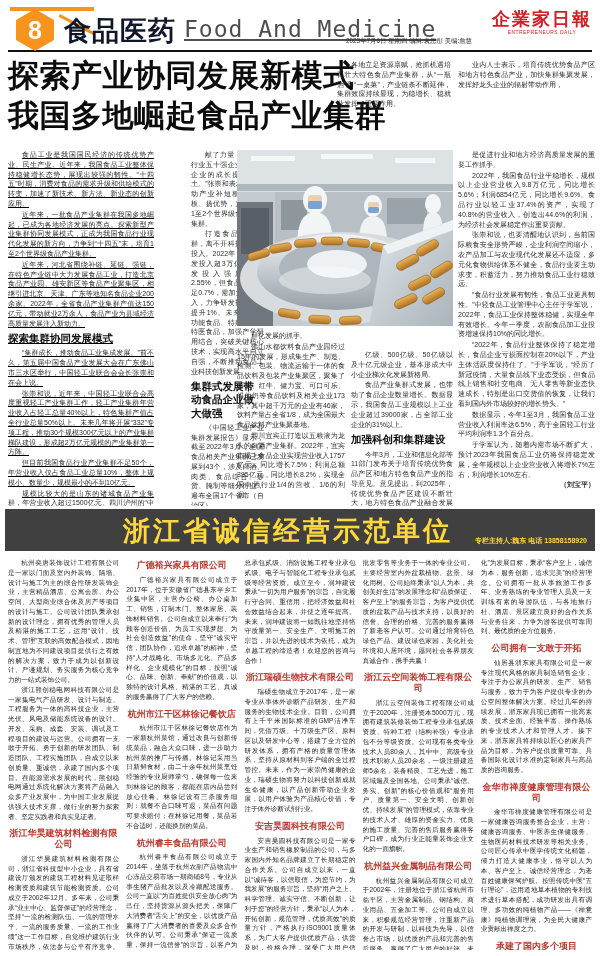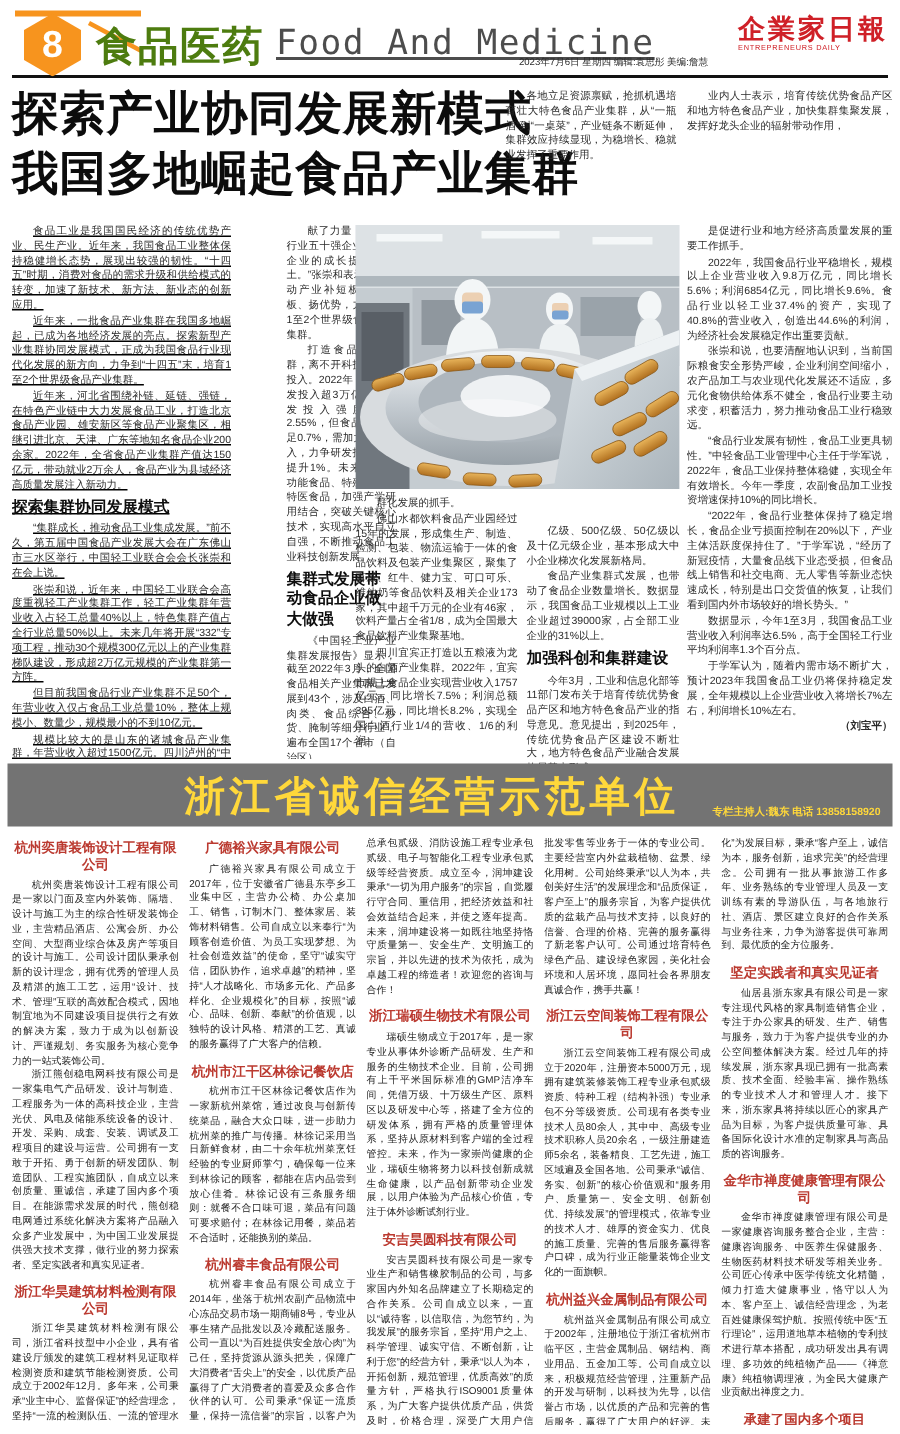--- a/index.html
+++ b/index.html
@@ -5,45 +5,45 @@
   html,body{margin:0;padding:0;background:#e9e9e9;font-family:"Liberation Sans",sans-serif;}
   .page{position:relative;width:600px;height:956px;background:#ffffff;margin:0 auto;overflow:hidden;}
   
   .header{position:absolute;left:8px;top:6px;width:584px;height:44px;border-bottom:2.5px solid #111;}
   .ribbon{position:absolute;left:2px;top:1px;width:84px;height:4px;background:#f7941e;}
   .ribbon2{position:absolute;left:52px;top:8px;width:40px;height:3px;background:#f7941e;transform:rotate(28deg);transform-origin:left top;}
   .badge{position:absolute;left:8px;top:3px;width:38px;height:42px;background:#f7941e;
          clip-path:polygon(50% 0,100% 26%,100% 74%,50% 100%,0 74%,0 26%);
          display:flex;align-items:center;justify-content:center;}
   .badge span{color:#fff;font-size:25px;font-weight:900;line-height:1;}
-  .sec-cn{position:absolute;left:56px;top:7px;font-size:27px;font-weight:900;color:#4d7c0f;letter-spacing:1px;}
+  .sec-cn{position:absolute;left:56px;top:7px;font-size:27px;font-weight:900;color:#0f172a;letter-spacing:1px;}
   .sec-en{position:absolute;left:176px;top:10px;font-size:23px;color:#4d4d4d;font-family:"DejaVu Sans Mono",monospace;letter-spacing:1px;font-weight:400;text-decoration:underline;}
   .dateline{position:absolute;right:120px;bottom:4px;font-size:6.4px;color:#2a2a2a;white-space:nowrap;}
-  .masthead{position:absolute;right:0;top:4px;text-align:left;}
+  .masthead{position:absolute;right:0;top:4px;text-align:center;}
   .masthead .cn{font-size:18px;font-weight:900;color:#cf2027;letter-spacing:2px;line-height:1;}
   .masthead .en{font-size:4.9px;color:#cf2027;letter-spacing:.5px;margin-top:2px;}
   
   .headline{position:absolute;left:8px;top:56px;width:330px;}
   .headline div{font-size:31px;font-weight:900;color:#0c0c0c;line-height:40px;letter-spacing:.5px;white-space:nowrap;}
   
   .acol{position:absolute;overflow:hidden;}
   #colA{left:337px;top:60px;width:114px;height:86px;}
   #colB{left:458px;top:60px;width:137px;height:86px;}
   #col1{left:8px;top:150px;width:146px;height:356px;text-decoration:underline;}
   #col2{left:160px;top:150px;width:73px;height:356px;margin-left:31px;}
   #colC{left:237px;top:331px;width:108px;height:175px;}
   #colD{left:351px;top:350px;width:102px;height:175px;}
   #col4{left:458px;top:150px;width:137px;height:356px;}
   .art-p{font-size:7px;line-height:1.4;text-align:justify;text-indent:2em;margin:0 0 1px;color:#2b2b2b;}
   .art-p.sig{text-align:right;text-indent:0;font-weight:700;}
   .art-h{font-size:10.5px;font-weight:900;color:#0e0e0e;margin:4px 0 3px;line-height:1.25;}
   
   .photo{position:absolute;left:237px;top:150px;width:216px;height:176px;}
   
-  .banner{position:absolute;left:5px;top:509px;width:590px;height:42px;background:#737373;}
+  .banner{position:absolute;left:5px;top:509px;width:590px;height:42px;background:#404040;}
   .banner-title{position:absolute;left:118px;top:4px;font-size:27px;font-weight:900;color:#ffd83a;letter-spacing:3px;white-space:nowrap;}
   .banner-contact{position:absolute;right:8px;bottom:5px;font-size:7px;font-weight:700;color:#ffd83a;white-space:nowrap;}
   
   .companies{position:absolute;left:8px;top:558px;width:584px;height:392px;display:flex;gap:7px;overflow:hidden;}
   .company-col{flex:1 1 0;overflow:hidden;}
   .company-name{font-size:9px;font-weight:900;color:#bb3a30;text-align:center;margin:7px 0 4px;line-height:1.2;}
   .company-col .company-name:first-child{margin-top:2px;}
   .company-text{font-size:6.6px;line-height:1.48;text-align:justify;text-indent:2em;color:#242424;margin:0;}
   .company-text.cont{text-indent:0;}
 </style>
@@ -187,21 +187,20 @@
     </g>
   </svg>
 
   <div class="banner">
     <div class="banner-title">浙江省诚信经营示范单位</div>
     <div class="banner-contact">专栏主持人:魏东  电话 13858158920</div>
   </div>
 
   <div class="companies" id="companies">
       <div class="company-col">
-        <h4 class="company-name">杭州奕唐装饰设计工程有限公司</h4>
         <p class="company-text">杭州奕唐装饰设计工程有限公司是一家以门面及室内外装饰、隔墙、设计与施工为主的综合性研发装饰企业，主营精品酒店、公寓会所、办公空间、大型商业综合体及房产等项目的设计与施工。公司设计团队秉承创新的设计理念，拥有优秀的管理人员及精湛的施工工艺，运用“设计、技术、管理”互联的高效配合模式，因地制宜地为不同建设项目提供行之有效的解决方案，致力于成为以创新设计、严谨规划、务实服务为核心竞争力的一站式装饰公司。</p>
         <p class="company-text">浙江熊创稳电网科技有限公司是一家集电气产品研发、设计与制造、工程服务为一体的高科技企业，主营光伏、风电及储能系统设备的设计、开发、采购、成套、安装、调试及工程项目的建设与运营。公司拥有一支敢于开拓、勇于创新的研发团队、制造团队、工程实施团队，自成立以来创质量、重诚信，承建了国内多个项目。在能源需求发展的时代，熊创稳电网通过系统化解决方案将产品融入众多产业发展中，为中国工业发展提供强大技术支撑，做行业的努力探索者、坚定实践者和真实见证者。</p>
         <h4 class="company-name">浙江华昊建筑材料检测有限公司</h4>
         <p class="company-text">浙江华昊建筑材料检测有限公司，浙江省科技型中小企业，具有省建设厅颁发的建筑工程材料见证取样检测资质和建筑节能检测资质。公司成立于2002年12月。多年来，公司秉承“业主中心、监督保证”的经营理念，坚持“一流的检测队伍、一流的管理水平、一流的服务质量、一流的工作业绩”这一工作目标，自觉维护建筑行业市场秩序，依法参与公平有序竞争。目前，已为多项重点工程项目送检的材料产品进行科学、公正、诚信、准确的见证取样检测，报告一次性准确率达99%以上。</p>
       </div>
       <div class="company-col">
         <h4 class="company-name">广德裕兴家具有限公司</h4>
         <p class="company-text">广德裕兴家具有限公司成立于2017年，位于安徽省广德县东亭乡工业集中区，主营办公椅、办公桌加工、销售，订制木门、整体家居、装饰材料销售。公司自成立以来奉行“为顾客创造价值、为员工实现梦想、为社会创造效益”的使命，坚守“诚实守信，团队协作，追求卓越”的精神，坚持“人才战略化、市场多元化、产品多样化、企业规模化”的目标，按照“诚心、品味、创新、奉献”的价值观，以独特的设计风格、精湛的工艺、真诚的服务赢得了广大客户的信赖。</p>
         <h4 class="company-name">杭州市江干区林徐记餐饮店</h4>
         <p class="company-text">杭州市江干区林徐记餐饮店作为一家新杭州菜馆，通过改良与创新传统菜品，融合大众口味，进一步助力杭州菜的推广与传播。林徐记采用当日新鲜食材，由二十余年杭州菜烹饪经验的专业厨师掌勺，确保每一位来到林徐记的顾客，都能在店内品尝到放心佳肴。林徐记设有三条服务细则：就餐不合口味可退，菜品有问题可要求赔付；在林徐记用餐，菜品若不合适时，还能换别的菜品。</p>
@@ -217,21 +216,21 @@
       </div>
       <div class="company-col">
         <p class="company-text cont">批发零售等业务于一体的专业公司。主要经营室内外盆栽植物、盆景、绿化用树。公司始终秉承“以人为本，共创美好生活”的发展理念和“品质保证，客户至上”的服务宗旨，为客户提供优质的盆栽产品与技术支持，以良好的信誉、合理的价格、完善的服务赢得了新老客户认可。公司通过培育特色绿色产品、建设绿色家园，美化社会环境和人居环境，愿同社会各界朋友真诚合作，携手共赢！</p>
         <h4 class="company-name">浙江云空间装饰工程有限公司</h4>
         <p class="company-text">浙江云空间装饰工程有限公司成立于2020年，注册资本5000万元，现拥有建筑装修装饰工程专业承包贰级资质、特种工程（结构补强）专业承包不分等级资质。公司现有各类专业技术人员80余人，其中中、高级专业技术职称人员20余名，一级注册建造师5余名，装备精良、工艺先进，施工区域遍及全国各地。公司秉承“诚信、务实、创新”的核心价值观和“服务用户、质量第一、安全文明、创新创优、持续发展”的管理模式，依靠专业的技术人才、雄厚的资金实力、优良的施工质量、完善的售后服务赢得客户口碑，成为行业正能量装饰企业文化的一面旗帜。</p>
         <h4 class="company-name">杭州益兴金属制品有限公司</h4>
         <p class="company-text">杭州益兴金属制品有限公司成立于2002年，注册地位于浙江省杭州市临平区，主营金属制品、钢结构、商业用品、五金加工等。公司自成立以来，积极规范经营管理，注重新产品的开发与研制，以科技为先导，以信誉占市场，以优质的产品和完善的售后服务，赢得了广大用户的好评。未来，公司将秉承“以信誉谋发展，以质量占市场，以新品促发展，以科技创新求未来”的经营理念，不断提高技术水平，为国内外用户提供“满意的服务”！</p>
       </div>
       <div class="company-col">
         <p class="company-text cont">化”为发展目标，秉承“客户至上，诚信为本，服务创新，追求完美”的经营理念。公司拥有一批从事旅游工作多年、业务熟练的专业管理人员及一支训练有素的导游队伍，与各地旅行社、酒店、景区建立良好的合作关系与业务往来，力争为游客提供可靠周到、最优质的全方位服务。</p>
-        <h4 class="company-name">坚定实践者和真实见证者</h4>
+        <h4 class="company-name">公司拥有一支敢于开拓</h4>
         <p class="company-text">仙居县浙东家具有限公司是一家专注现代风格的家具制造销售企业，专注于办公家具的研发、生产、销售与服务，致力于为客户提供专业的办公空间整体解决方案。经过几年的持续发展，浙东家具现已拥有一批高素质、技术全面、经验丰富、操作熟练的专业技术人才和管理人才。接下来，浙东家具将持续以匠心的家具产品为目标，为客户提供质量可靠、具备国际化设计水准的定制家具与高品质的咨询服务。</p>
         <h4 class="company-name">金华市禅度健康管理有限公司</h4>
         <p class="company-text">金华市禅度健康管理有限公司是一家健康咨询服务整合企业，主营：健康咨询服务、中医养生保健服务、生物医药材料技术研发等相关业务。公司匠心传承中医学传统文化精髓，倾力打造大健康事业，恪守以人为本、客户至上、诚信经营理念，为老百姓健康保驾护航。按照传统中医“五行理论”，运用道地草本植物的专利技术进行草本搭配，成功研发出具有调理、多功效的纯植物产品——《禅意康》纯植物调理液，为全民大健康产业贡献出禅度之力。</p>
         <h4 class="company-name">承建了国内多个项目</h4>
       </div>
     </div>
 
 </div>
 
 </body></html>

